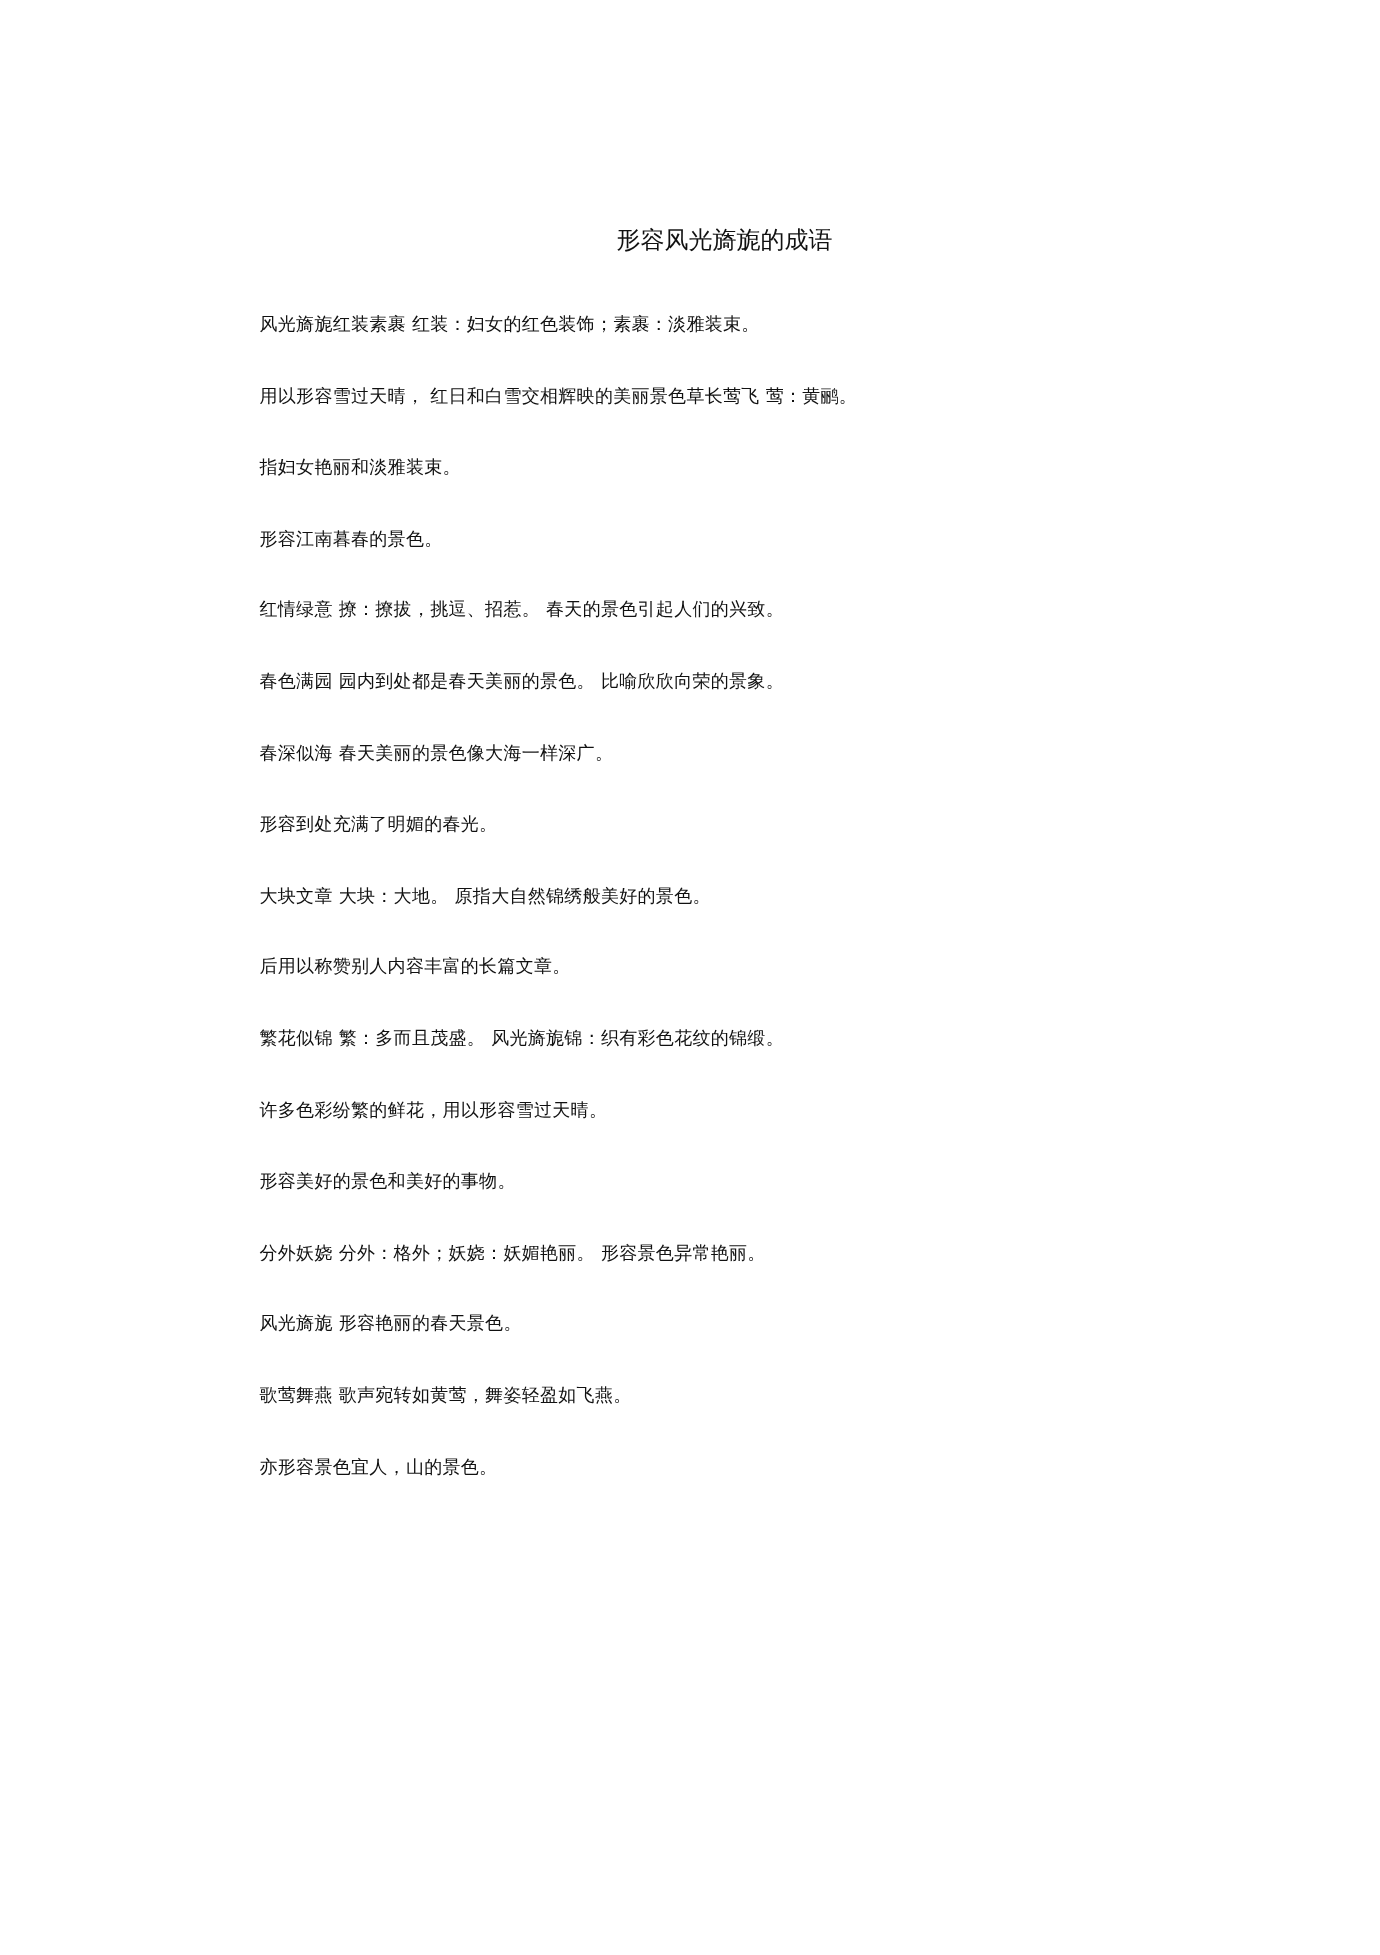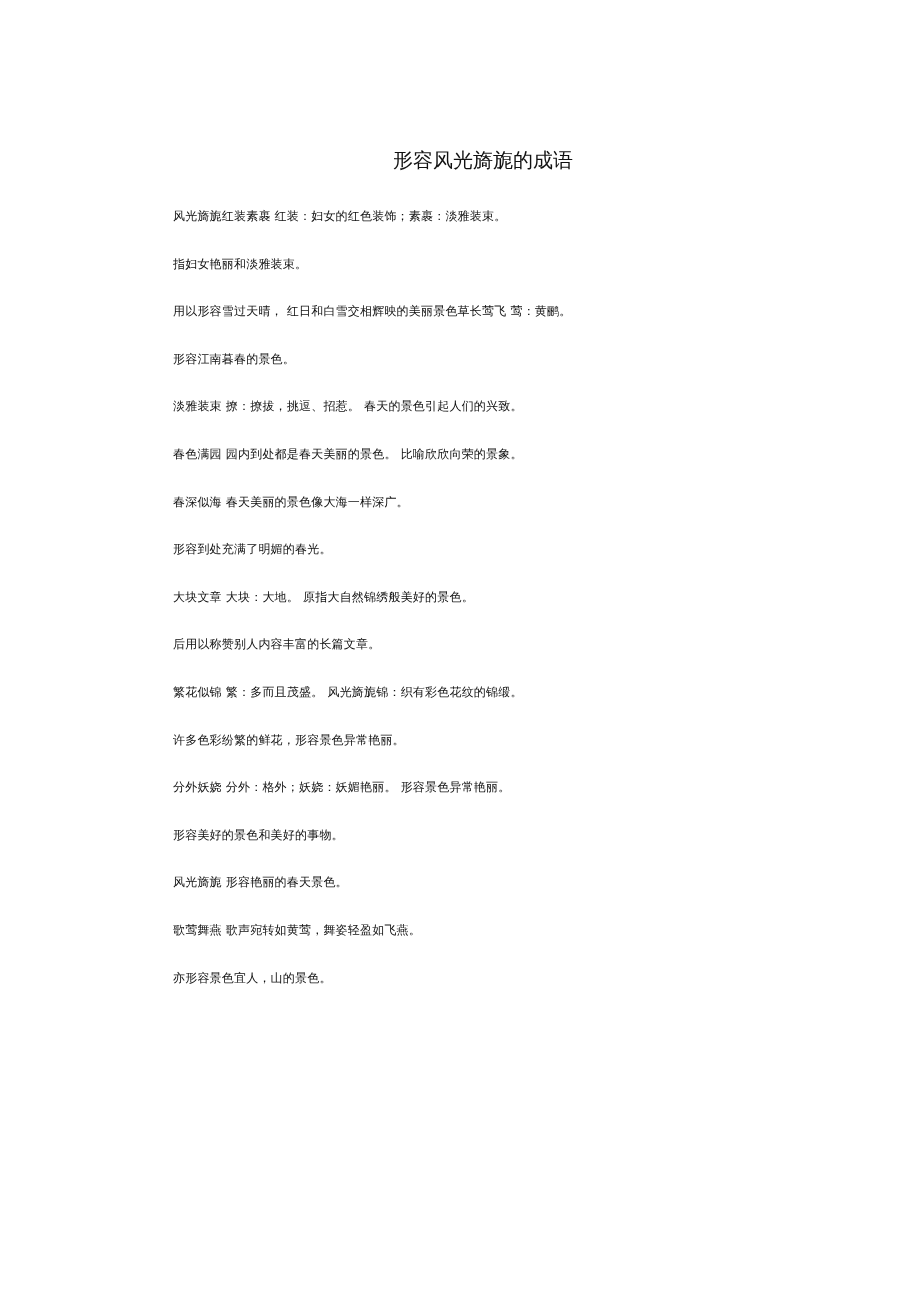--- a/index.html
+++ b/index.html
@@ -16,21 +16,21 @@
       color: #111111;
     }
     .page {
       position: absolute;
       left: 128px;
       top: 146px;
       width: 680px;
     }
     .title {
       text-align: center;
-      font-size: 20px;
+      font-size: 16px;
       line-height: 28px;
       height: 28px;
       margin: 0 0 19px 0;
       padding-left: 30px;
       letter-spacing: 0px;
       white-space: nowrap;
     }
     .para {
       font-size: 12px;
       line-height: 47.6px;
@@ -40,29 +40,29 @@
       white-space: normal;
       word-break: break-all;
     }
   </style>
 </head>
 <body>
 
 <div class="page">
   <div class="title">形容风光旖旎的成语</div>
   <p class="para">风光旖旎红装素裹  红装：妇女的红色装饰；素裹：淡雅装束。</p>
+  <p class="para">用以形容雪过天晴，  红日和白雪交相辉映的美丽景色草长莺飞  莺：黄鹂。</p>
   <p class="para">指妇女艳丽和淡雅装束。</p>
-  <p class="para">用以形容雪过天晴，  红日和白雪交相辉映的美丽景色草长莺飞  莺：黄鹂。</p>
   <p class="para">形容江南暮春的景色。</p>
-  <p class="para">淡雅装束  撩：撩拔，挑逗、招惹。  春天的景色引起人们的兴致。</p>
+  <p class="para">红情绿意  撩：撩拔，挑逗、招惹。  春天的景色引起人们的兴致。</p>
   <p class="para">春色满园  园内到处都是春天美丽的景色。  比喻欣欣向荣的景象。</p>
   <p class="para">春深似海  春天美丽的景色像大海一样深广。</p>
   <p class="para">形容到处充满了明媚的春光。</p>
   <p class="para">大块文章  大块：大地。  原指大自然锦绣般美好的景色。</p>
   <p class="para">后用以称赞别人内容丰富的长篇文章。</p>
   <p class="para">繁花似锦  繁：多而且茂盛。  风光旖旎锦：织有彩色花纹的锦缎。</p>
-  <p class="para">许多色彩纷繁的鲜花，形容景色异常艳丽。</p>
+  <p class="para">许多色彩纷繁的鲜花，用以形容雪过天晴。</p>
+  <p class="para">形容美好的景色和美好的事物。</p>
   <p class="para">分外妖娆  分外：格外；妖娆：妖媚艳丽。  形容景色异常艳丽。</p>
-  <p class="para">形容美好的景色和美好的事物。</p>
   <p class="para">风光旖旎  形容艳丽的春天景色。</p>
   <p class="para">歌莺舞燕  歌声宛转如黄莺，舞姿轻盈如飞燕。</p>
   <p class="para">亦形容景色宜人，山的景色。</p>
 </div>
 
 </body></html>

